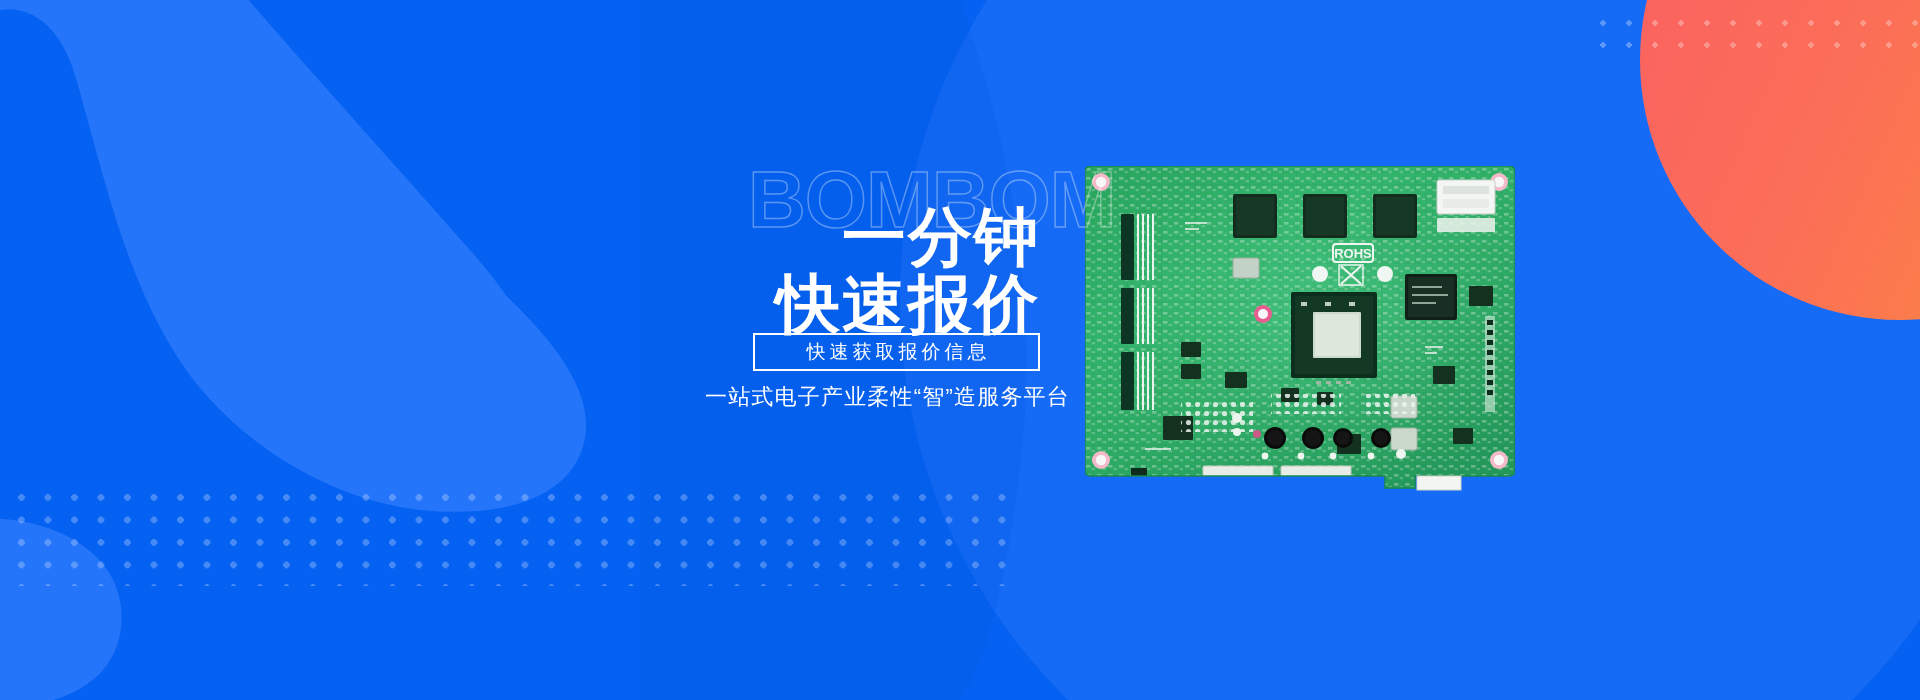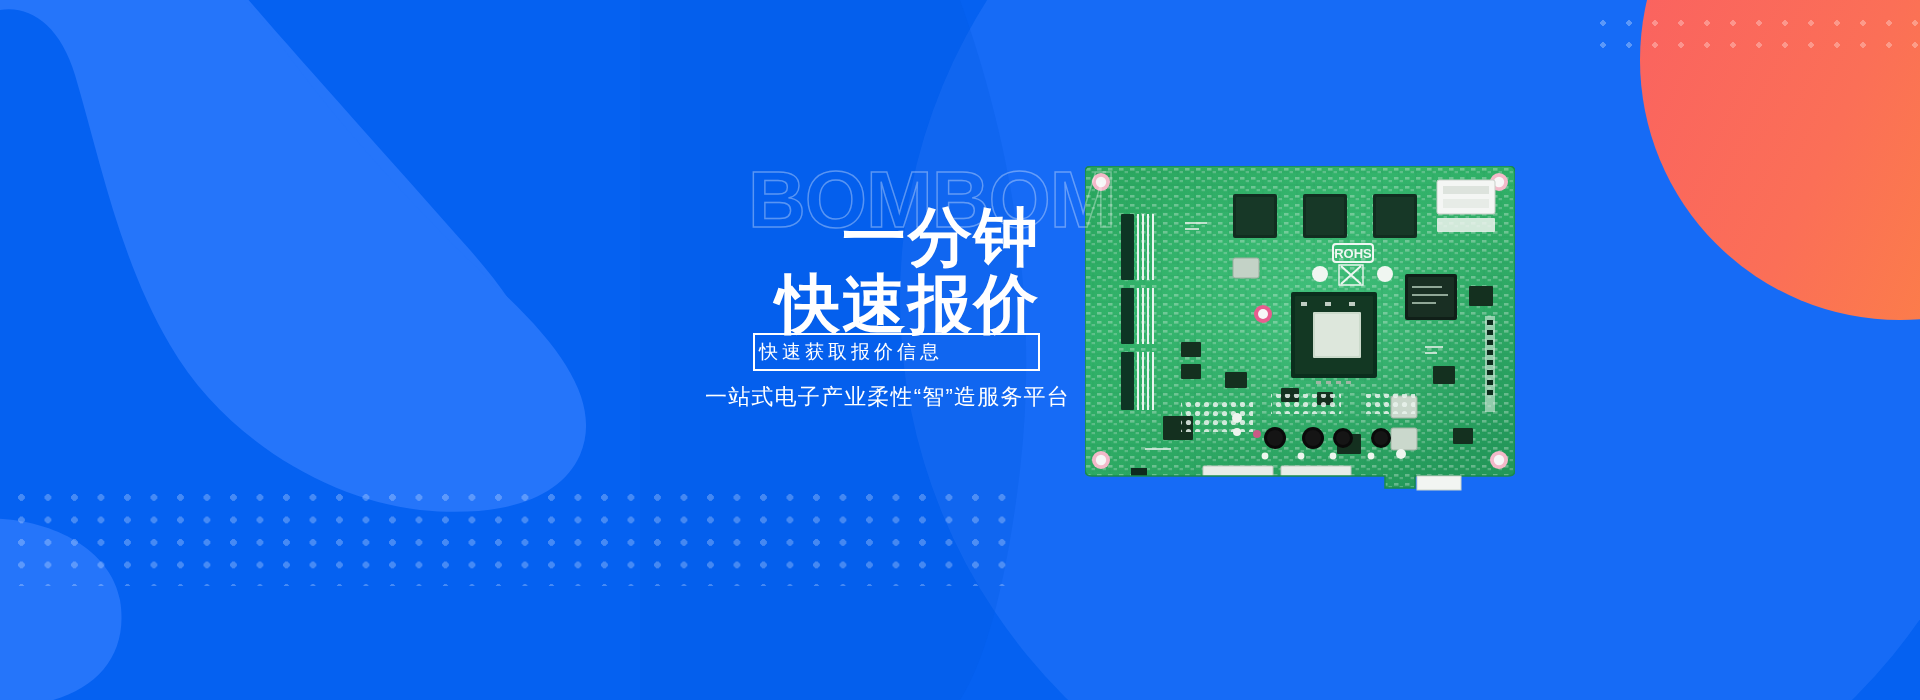--- a/index.html
+++ b/index.html
@@ -57,21 +57,21 @@
     line-height:1.04;
     letter-spacing:2px;
     white-space:nowrap;
     text-shadow:0 0 1px rgba(0,0,0,.08);
   }
   .cta-box{
     position:absolute;
     left:753px;top:333px;
     width:287px;height:38px;
     border:2px solid #ffffff;
-    display:flex;align-items:center;
+    display:flex;align-items:center;justify-content:center;
     z-index:7;
   }
   .cta-box span{
     color:#ffffff;
     font-size:19px;
     letter-spacing:4px;
     font-weight:400;
     white-space:nowrap;
     padding-left:4px;
   }

